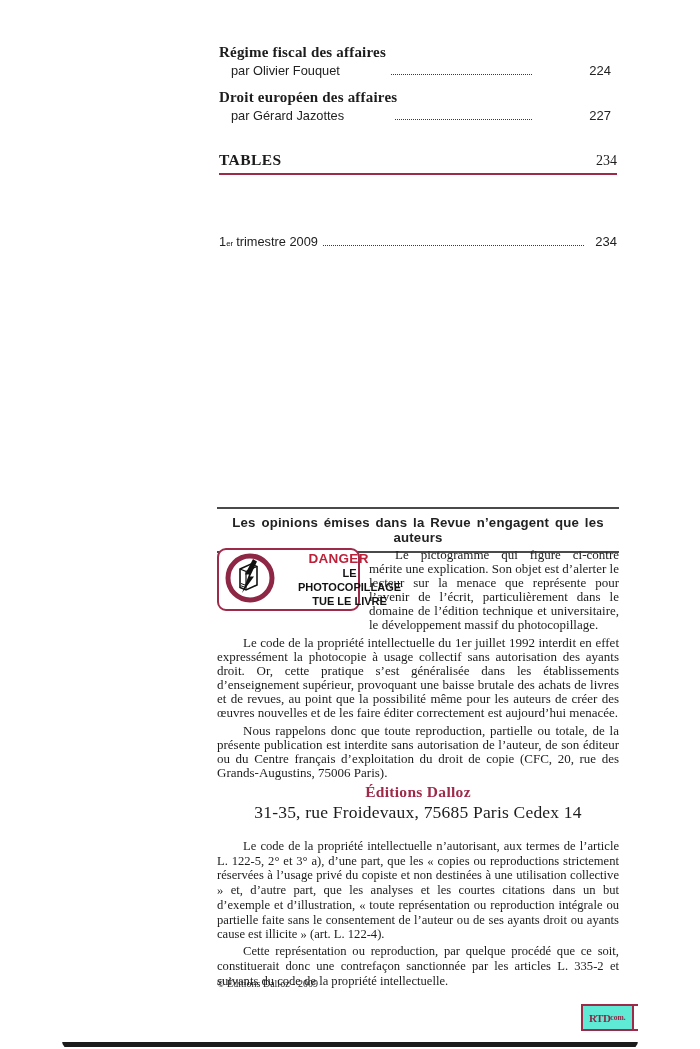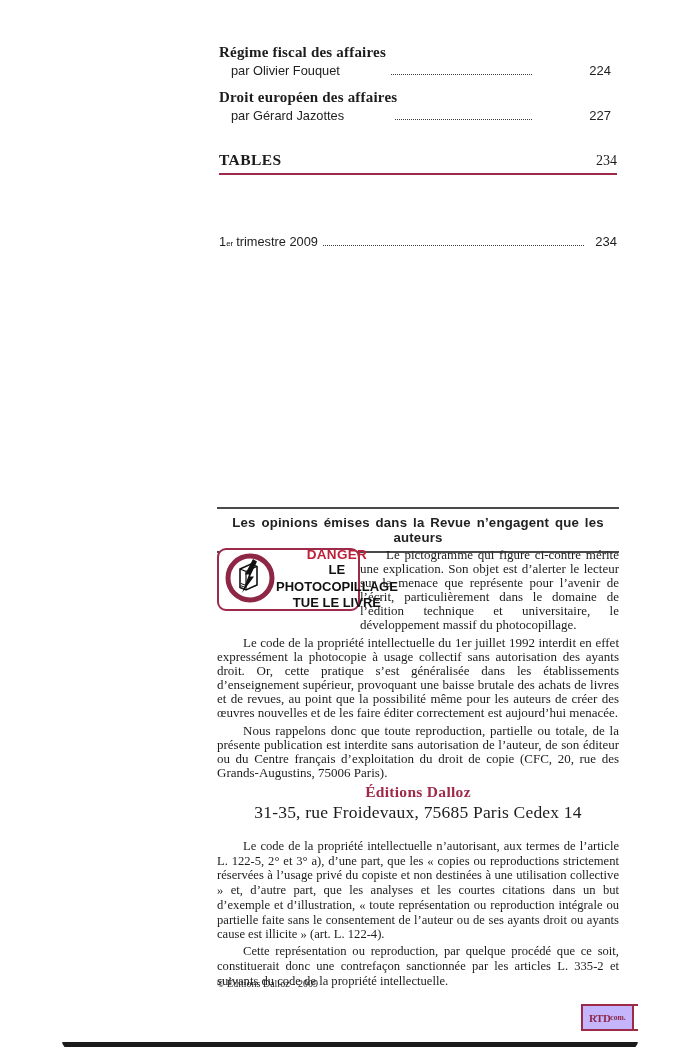--- a/index.html
+++ b/index.html
@@ -40,30 +40,30 @@
   .disclaimer { position:absolute; left:155px; top:507px; width:402px;
     font-family:"Liberation Sans","DejaVu Sans",sans-serif; }
   .rule { border-top:2px solid #4a4a4a; }
   .disclaimer-text {
     font-weight:bold; font-size:13.2px; text-align:center; color:#222;
     letter-spacing:0.2px; word-spacing:2px; padding:6px 0 6px 0;
   }
 
   
   .notice { position:absolute; left:155px; top:548px; width:402px; }
-  .danger-row { display:flex; }
+  .danger-row { display:flex; gap:9px; }
   .danger-box {
     flex:none; width:143px; height:63px; border:2.5px solid #9e2a4a;
     border-radius:9px; background:#fff; display:flex; align-items:center;
     padding:3px 5px;
   }
   .danger-icon { flex:none; }
   .danger-text { flex:1; text-align:center; font-family:"Liberation Sans","DejaVu Sans",sans-serif; }
   .danger-title { color:#bd2038; font-weight:bold; font-size:13.5px; letter-spacing:0.3px; }
-  .danger-sub { font-weight:bold; font-size:13px; line-height:1.3; color:#111; }
+  .danger-sub { font-weight:bold; font-size:11px; line-height:1.3; color:#111;margin-left:22px; }
   .para {
     font-size:13px; line-height:1.08; text-align:justify; text-indent:26px; color:#1c1c1c;
   }
   .danger-row .para { flex:1; }
   .para-mid { margin-top:4px; }
 
   
   .publisher { position:absolute; left:155px; top:783px; width:402px; text-align:center; }
   .publisher-name { color:#9e2a4a; font-size:15.5px; font-weight:bold; letter-spacing:0.3px; }
   .publisher-address { font-size:17.5px; margin-top:1px; letter-spacing:0.2px; }
@@ -76,21 +76,21 @@
   
   .copyright { position:absolute; left:155px; top:978px; width:402px;
     text-align:left; font-size:10px; }
 
   
   .badge {
     position:absolute; left:519px; top:1004px; display:flex; align-items:stretch;
     border:2px solid #9e2a4a; background:#fff; height:27px;
   }
   .badge-journal {
-    background:#c4b5fd; color:#8e2746; font-weight:bold;
+    background:#5eead4; color:#8e2746; font-weight:bold;
     padding:8px 6px; border-right:2px solid #9e2a4a;
     display:flex; align-items:center;
   }
   .badge-journal .jm { font-size:11px; letter-spacing:-0.5px; }
   .badge-journal .js { font-size:7.5px; }
   .badge-issue {
     color:#9e2a4a; padding:16px 10px; display:flex; align-items:center;
     font-family:"Liberation Sans","DejaVu Sans",sans-serif; font-size:11.5px; font-weight:bold;
   }
 

